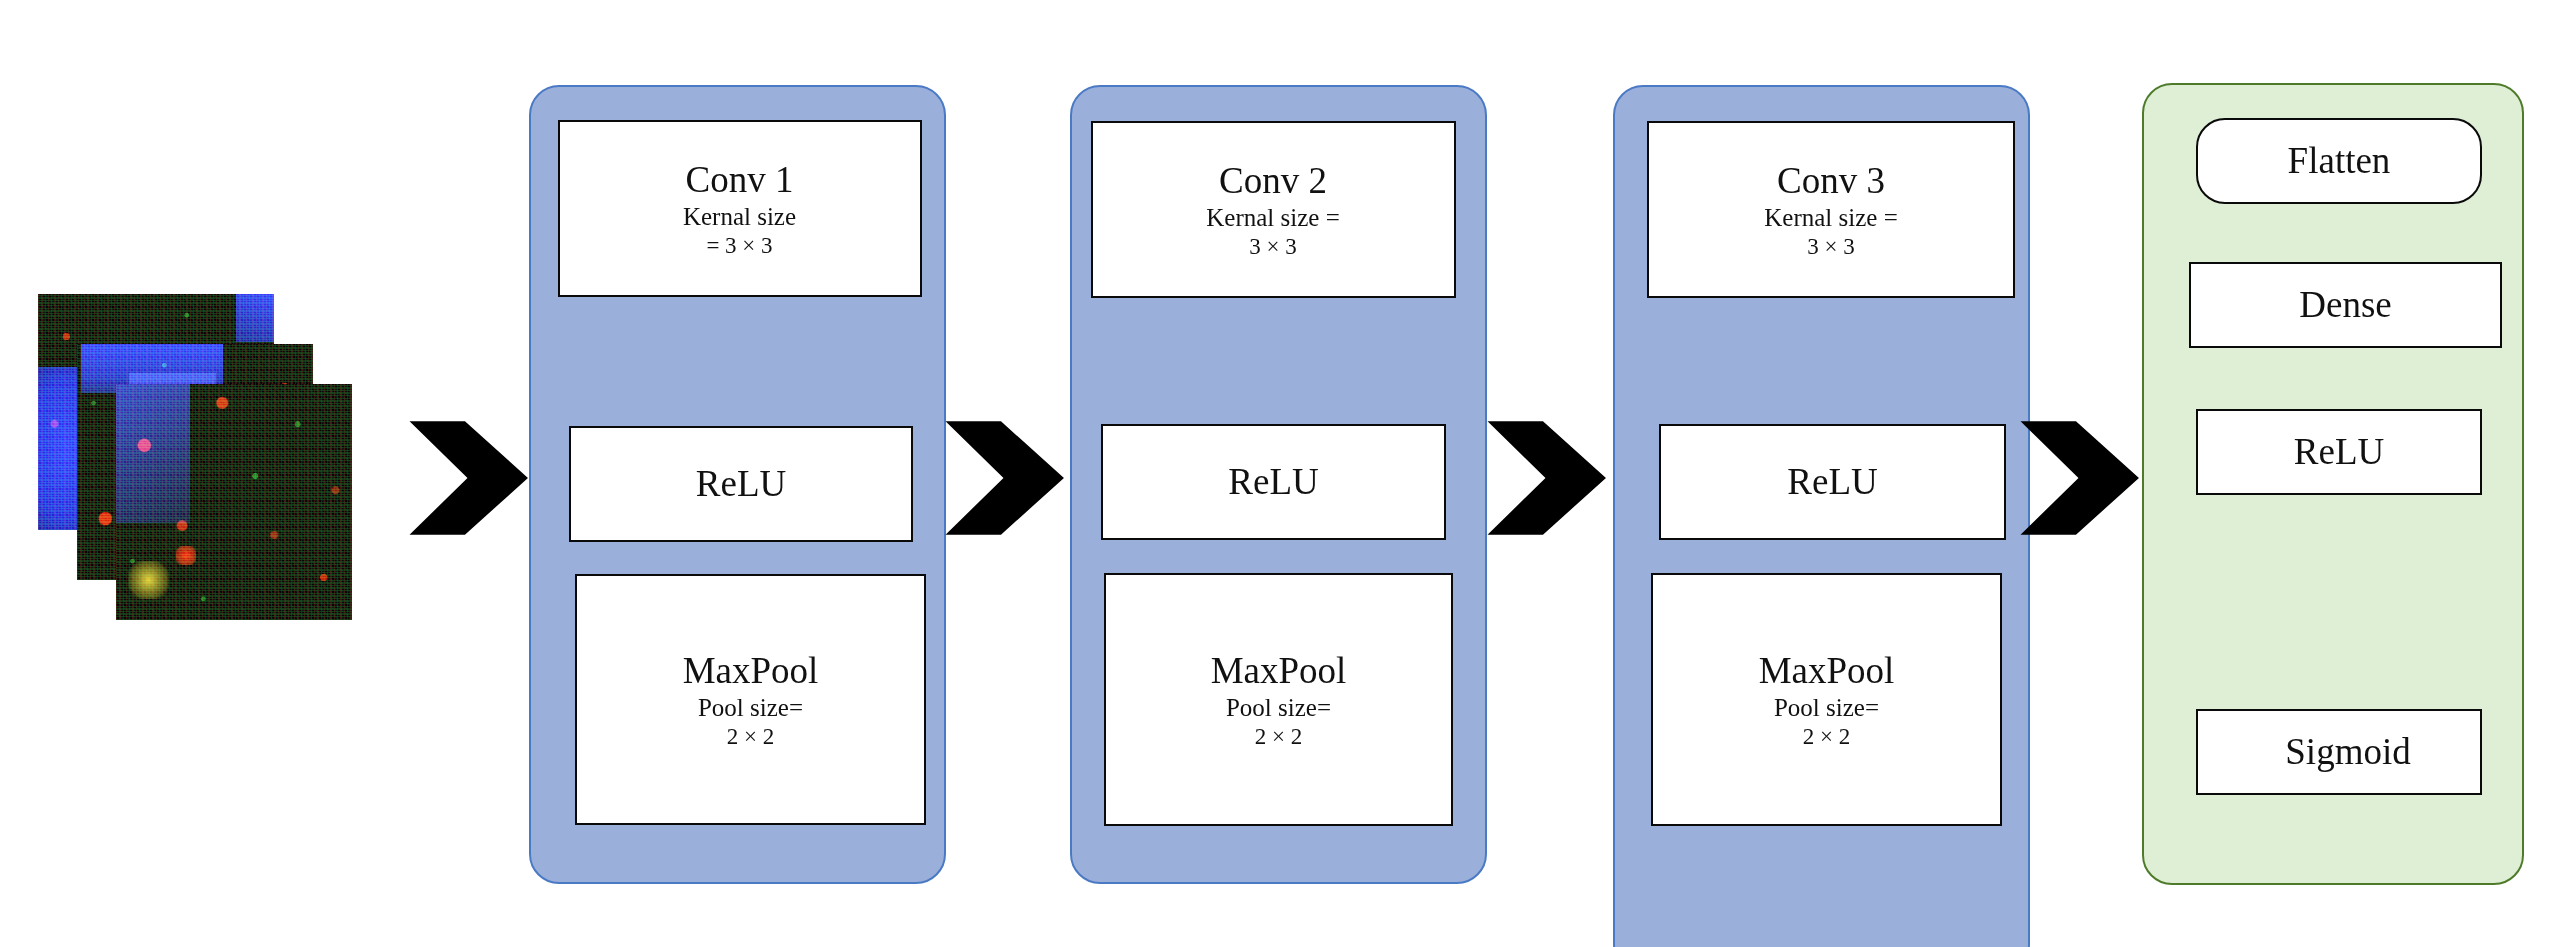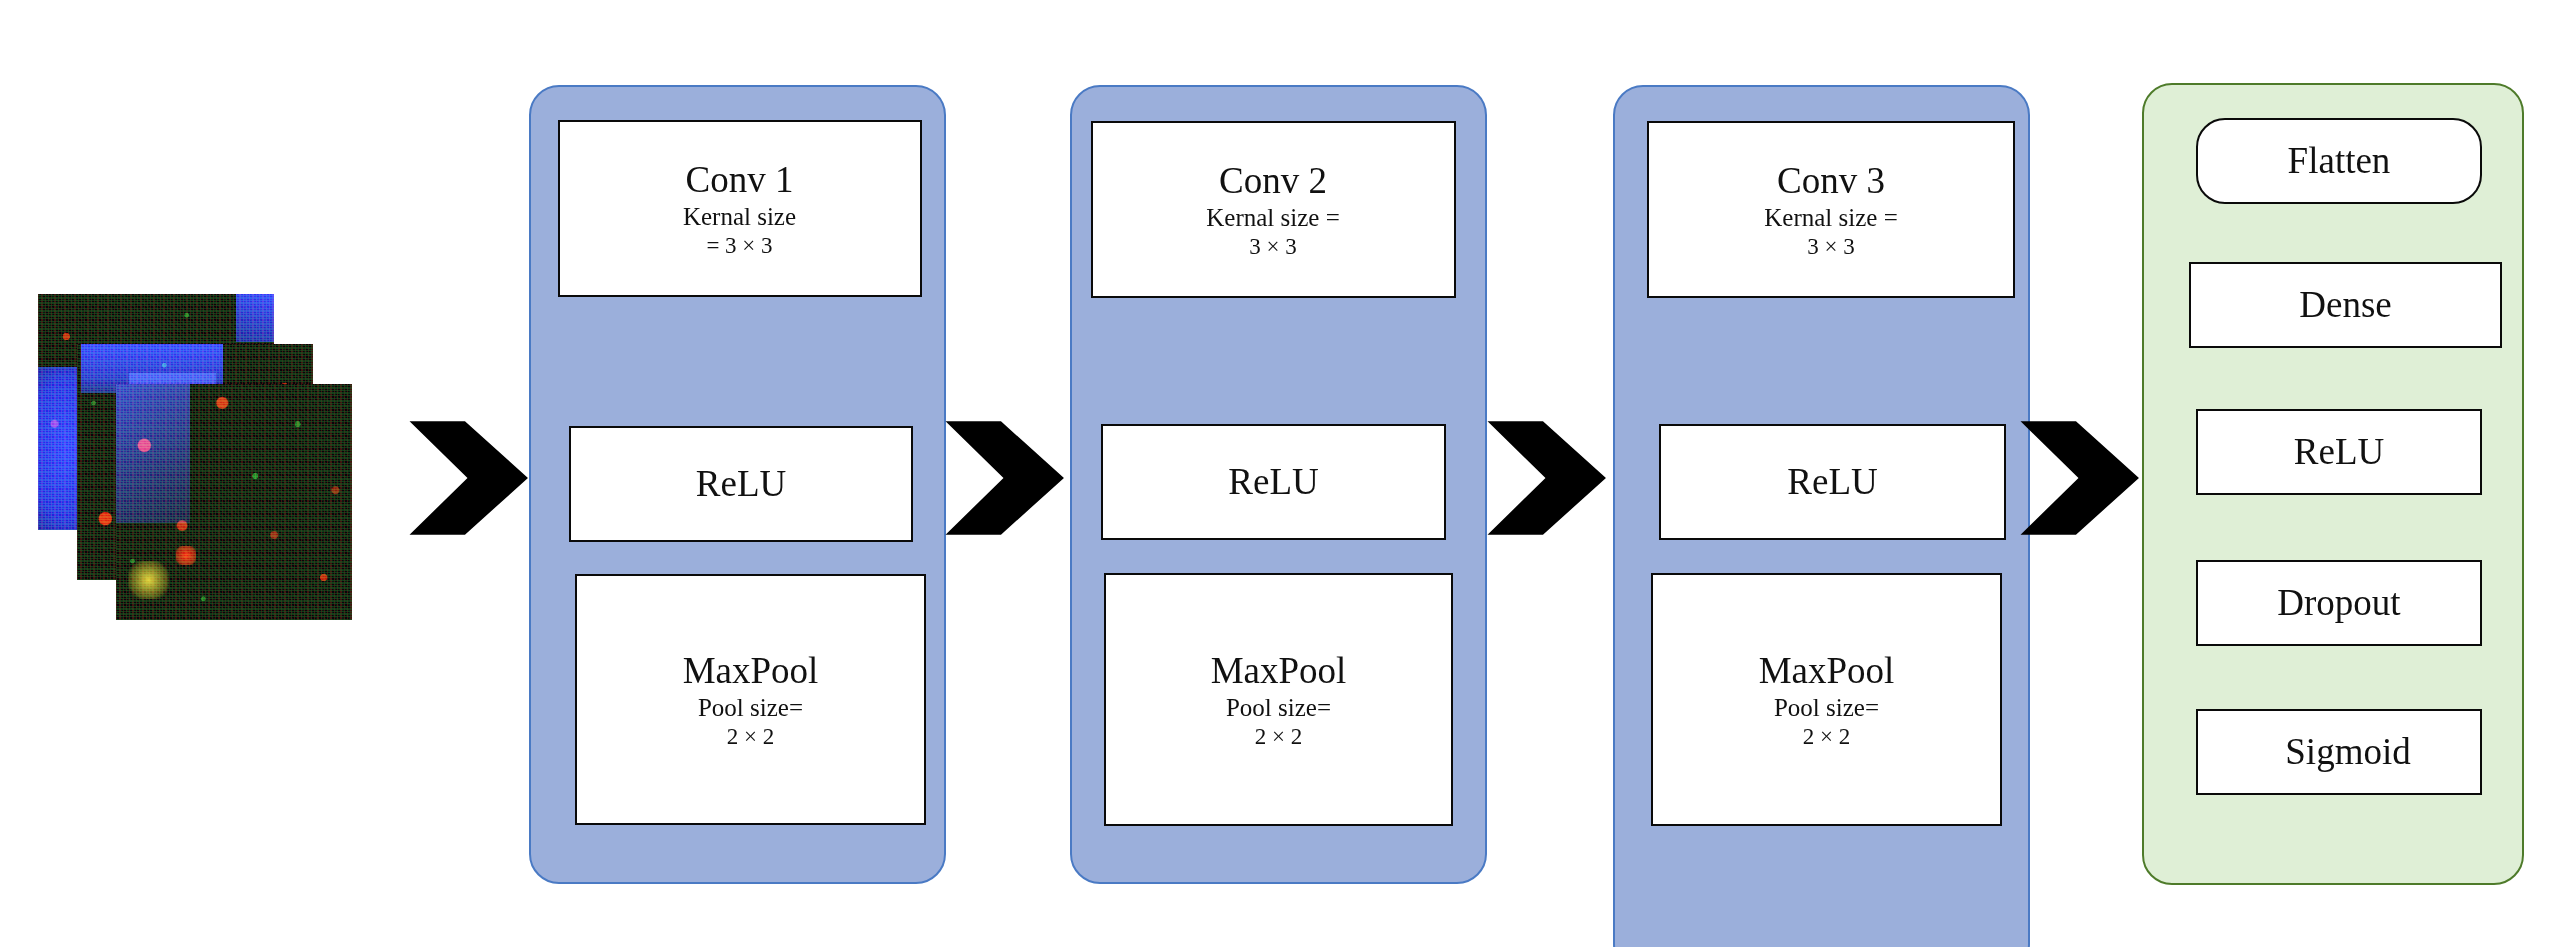--- a/index.html
+++ b/index.html
@@ -189,23 +189,20 @@
     </div>
 
     <div class="lbox" style="left:45px;top:177px;width:313px;height:86px;">
       <div class="lbig">Dense</div>
     </div>
 
     <div class="lbox" style="left:52px;top:324px;width:286px;height:86px;">
       <div class="lbig">ReLU</div>
     </div>
 
-    <div class="lbox" style="left:52px;top:475px;width:286px;height:86px;">
-      <div class="lbig">Dropout</div>
-    </div>
 
     <div class="lbox" style="left:52px;top:624px;width:286px;height:86px;padding-left:18px;">
       <div class="lbig">Sigmoid</div>
     </div>
   </div>
 
 </div>
 
 
 </body></html>

